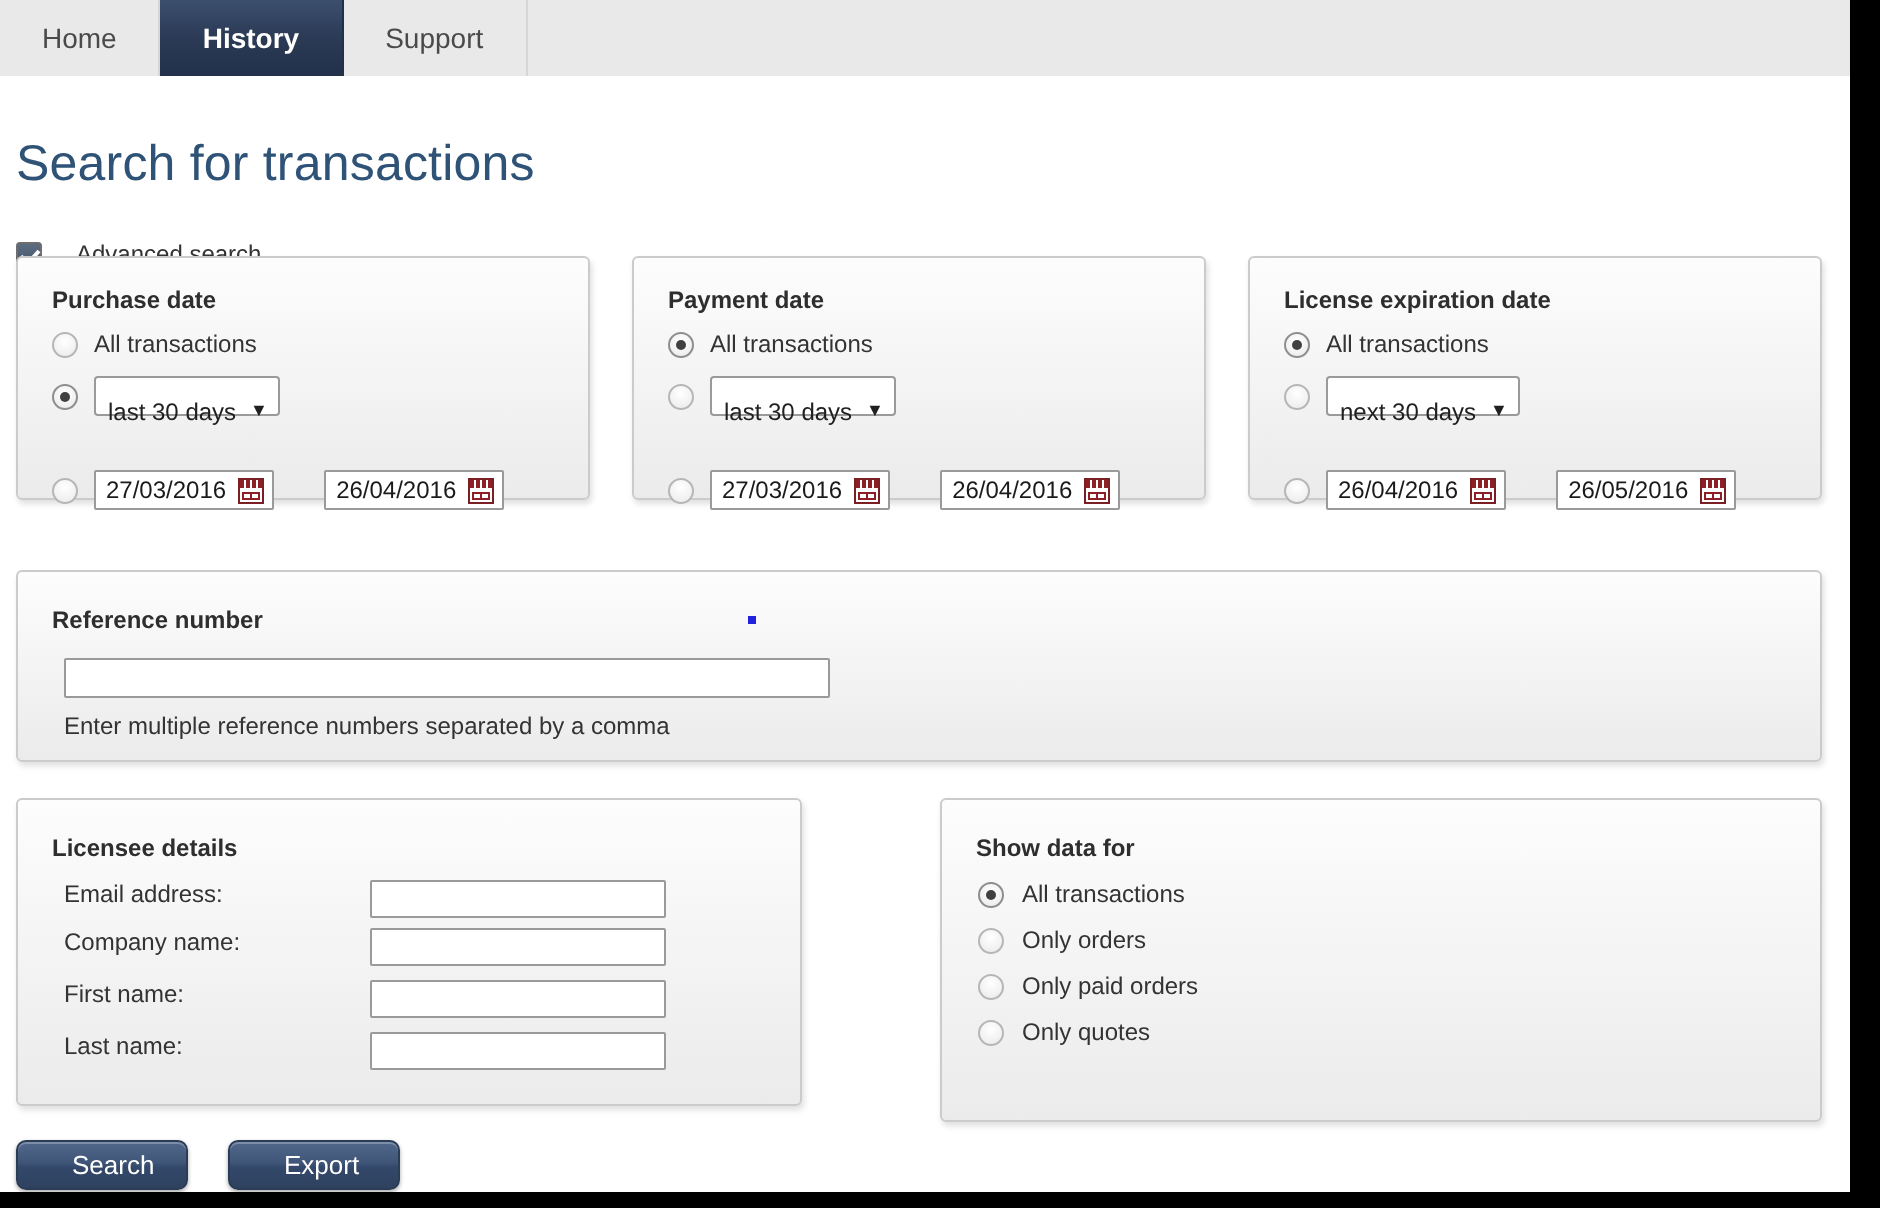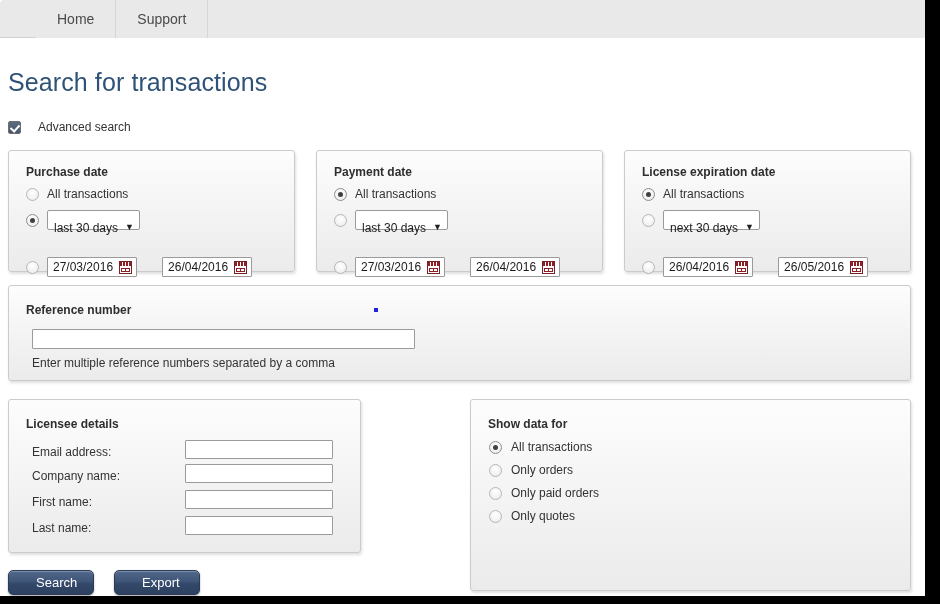--- a/index.html
+++ b/index.html
@@ -41,21 +41,20 @@
     width: 925px; height: 38px;
     background: #e9e9e9;
     border-bottom: 1px solid #d2d2d2;
     border-top-left-radius: 4px;
     border-top-right-radius: 4px;
   }
   #tabbar .tabs {
     display: flex;
     height: 38px;
     align-items: flex-start;
-    padding-left: 36px;
   }
   .tab {
     display: flex;
     align-items: center;
     justify-content: center;
     padding: 0 21px;
     height: 38px;
     font-size: 14px;
     color: #4a4a4a;
     border-right: 1px solid #d6d6d6;
@@ -126,21 +125,21 @@
     box-shadow: 1px 2px 3px rgba(0,0,0,0.13);
   }
   .panel .legend {
     font-size: 12px;
     font-weight: bold;
     color: #2e2e2e;
     margin: 0;
   }
 
   
-  .datepanel { width: 287px; height: 122px; top: 150px; text-decoration: underline; }
+  .datepanel { width: 287px; height: 122px; top: 128px; text-decoration: underline; }
   #panel-purchase { left: 8px; }
   #panel-payment  { left: 316px; }
   #panel-license  { left: 624px; }
   .datepanel .legend { position: absolute; left: 17px; top: 14px; }
 
   .opt-row {
     position: absolute;
     display: flex;
     align-items: center;
     gap: 8px;
@@ -266,28 +265,28 @@
   #ref-dot {
     position: absolute;
     left: 374px; top: 308px;
     width: 4px; height: 4px;
     background: #2222dd;
   }
 
   
   #panel-licensee {
     left: 8px; top: 399px;
-    width: 353px; height: 154px;
+    width: 393px; height: 154px;
   }
   #panel-licensee .legend { position: absolute; left: 17px; top: 17px; }
   .field-row {
     position: absolute;
     left: 23px;
     display: flex;
-    align-items: flex-end;
+    align-items: flex-start;
     width: 395px;
   }
   .field-row .flabel {
     font-size: 12px;
     color: #333333;
     width: 153px;
     flex: 0 0 auto;
   }
   .field-row input {
     width: 148px; height: 19px;
@@ -301,21 +300,21 @@
     color: #1a1a1a;
   }
   #fr0 { top: 40px; }
   #fr1 { top: 64px; }
   #fr2 { top: 90px; }
   #fr3 { top: 116px; }
 
   
   #panel-showdata {
     left: 470px; top: 399px;
-    width: 441px; height: 192px;
+    width: 441px; height: 162px;
   }
   #panel-showdata .legend { position: absolute; left: 17px; top: 17px; }
   .sd-row {
     position: absolute;
     left: 18px;
     display: flex;
     align-items: center;
     gap: 9px;
   }
   #sd0 { top: 40px; }
@@ -343,20 +342,23 @@
 </head>
 <body>
 
 <div id="page">
 
   <div id="tabbar">
     <div class="tabs">
       <div class="tab">
         <span>Home</span>
       </div>
+      <div class="tab active">
+        <span>History</span>
+      </div>
       <div class="tab">
         <span>Support</span>
       </div>
       <div class="tab spacer"></div>
     </div>
   </div>
 
   <div id="page-title">Search for transactions</div>
 
   <div id="adv-row">

